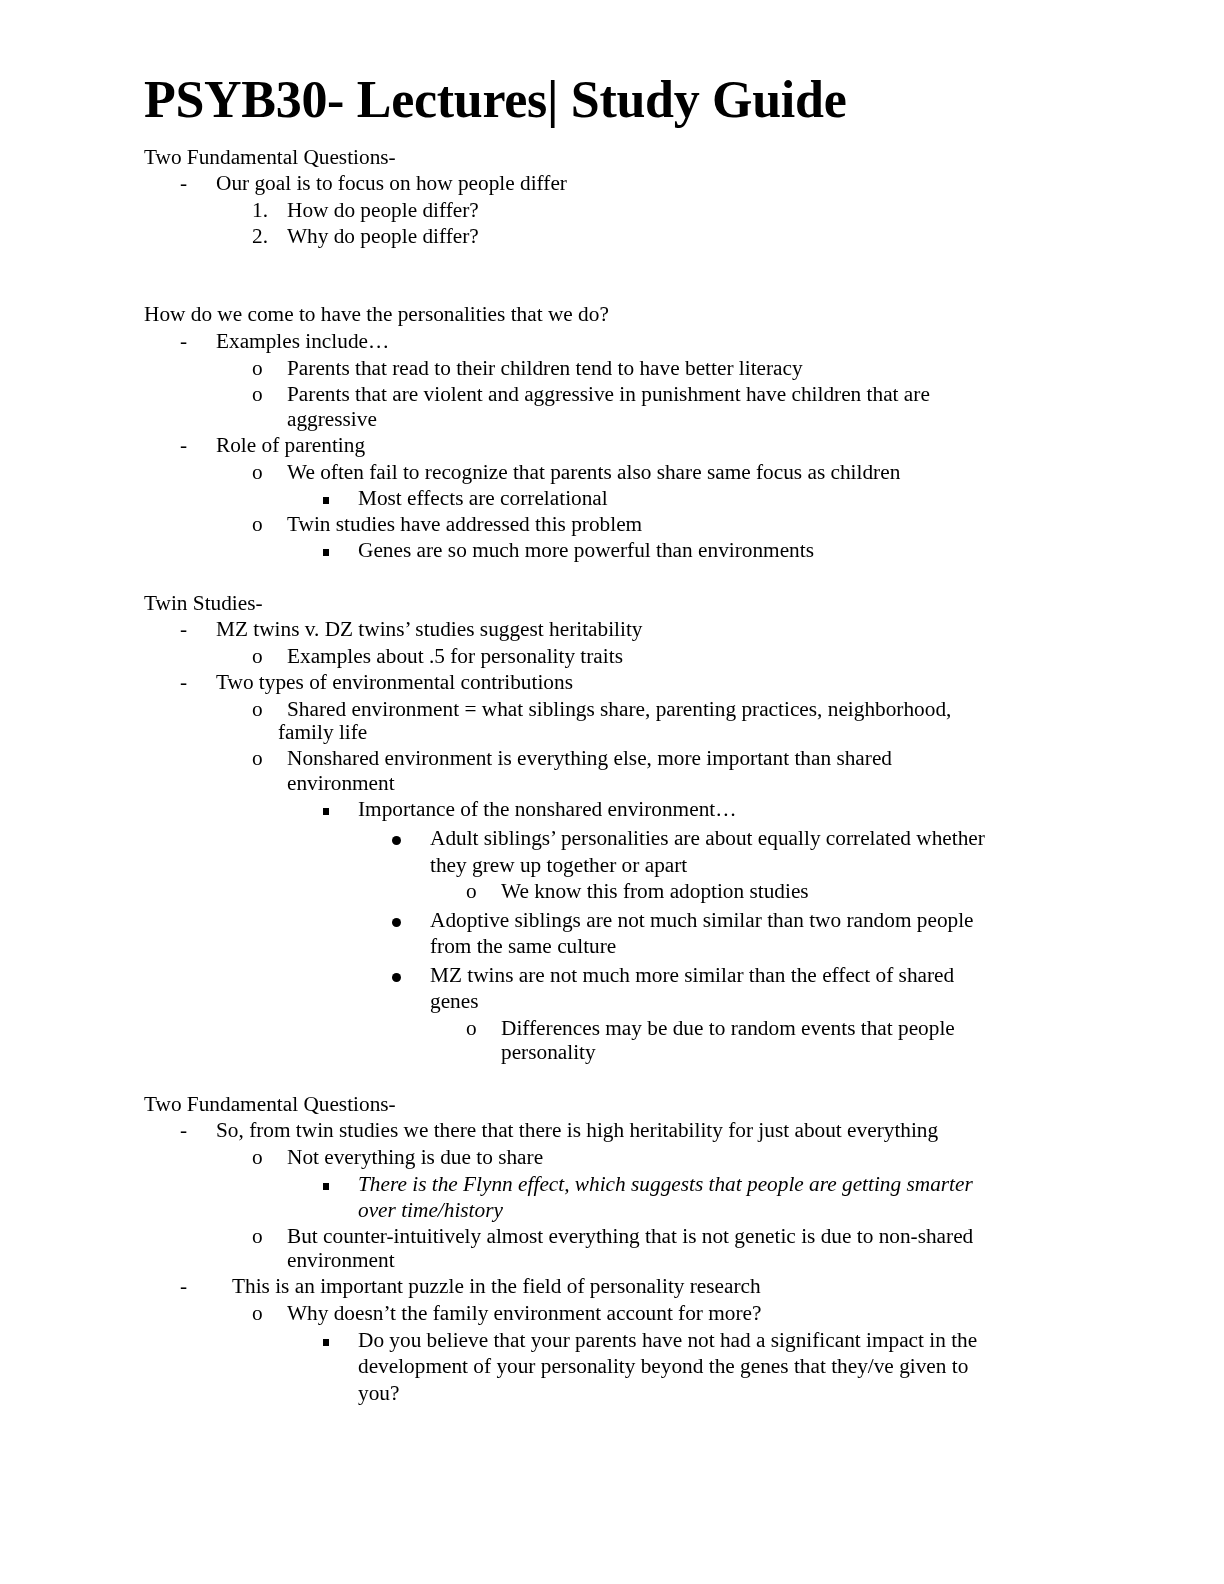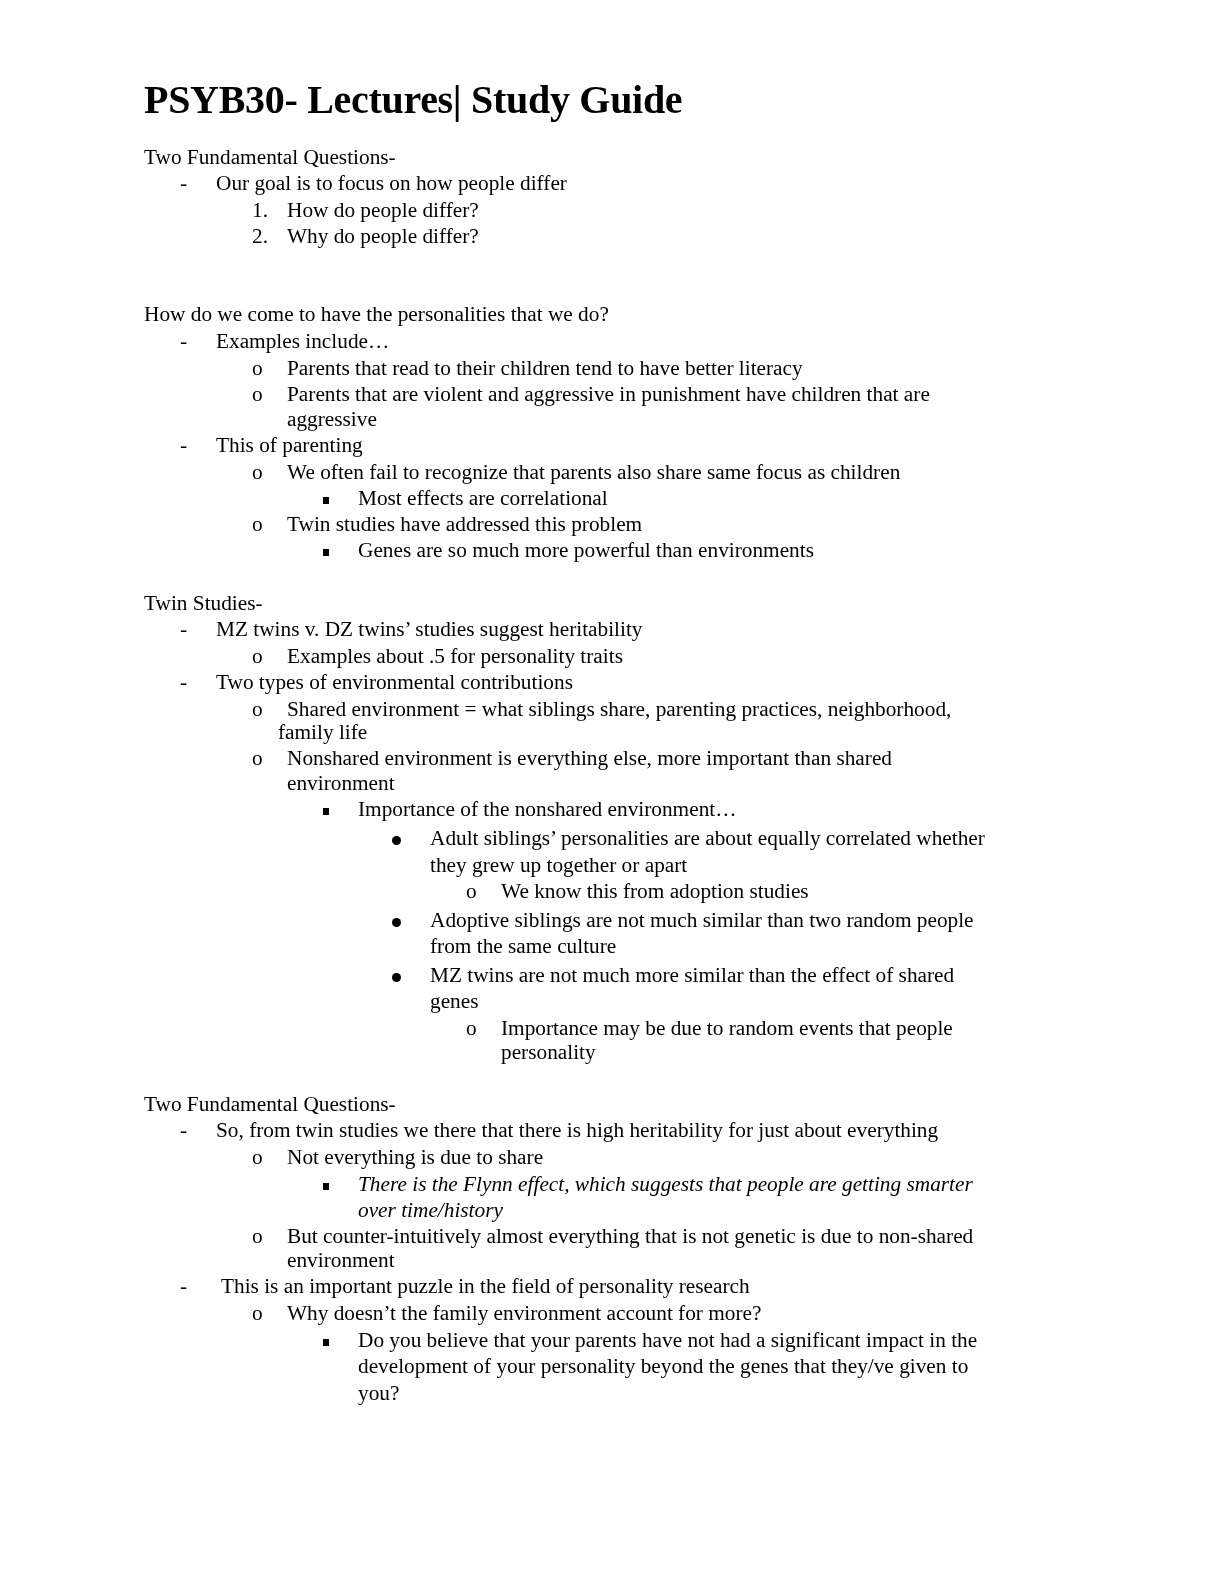--- a/index.html
+++ b/index.html
@@ -1,18 +1,18 @@
 <!DOCTYPE html>
 <html><head>
 <meta charset="utf-8">
 <style>
   html, body { margin: 0; padding: 0; background: #ffffff; }
   body { width: 1224px; height: 1584px; position: relative; overflow: hidden;
          font-family: "Liberation Serif", "DejaVu Serif", serif; color: #000; }
-  .title { position: absolute; left: 144px; top: 72px; font-size: 40px; font-weight: bold;
+  .title { position: absolute; left: 144px; top: 72px; font-size: 52px; font-weight: bold;
            line-height: 56px; letter-spacing: -0.3px; white-space: nowrap; }
   .ln { position: absolute; font-size: 21.3px; line-height: 26px; white-space: nowrap; }
   .mk { position: absolute; font-size: 21.3px; line-height: 26px; }
   .it { font-style: italic; }
   .sq { display: inline-block; width: 6px; height: 7px; background: #000; vertical-align: middle; }
   .dot { display: inline-block; width: 9px; height: 9px; border-radius: 50%; background: #000; vertical-align: middle; }
 </style>
 </head>
 <body>
 
@@ -29,21 +29,21 @@
 
   <div class="ln" style="left:144px;top:301px">How do we come to have the personalities that we do?</div>
   <span class="mk" style="left:180px;top:328px">-</span>
   <div class="ln" style="left:216px;top:328px">Examples include…</div>
   <span class="mk" style="left:252px;top:355px">o</span>
   <div class="ln" style="left:287px;top:355px">Parents that read to their children tend to have better literacy</div>
   <span class="mk" style="left:252px;top:381px">o</span>
   <div class="ln" style="left:287px;top:381px">Parents that are violent and aggressive in punishment have children that are</div>
   <div class="ln" style="left:287px;top:406px">aggressive</div>
   <span class="mk" style="left:180px;top:432px">-</span>
-  <div class="ln" style="left:216px;top:432px">This of parenting</div>
+  <div class="ln" style="left:216px;top:432px">Role of parenting</div>
   <span class="mk" style="left:252px;top:459px">o</span>
   <div class="ln" style="left:287px;top:459px">We often fail to recognize that parents also share same focus as children</div>
   <span class="mk" style="left:323px;top:485px"><span class="sq"></span></span>
   <div class="ln" style="left:358px;top:485px">Most effects are correlational</div>
   <span class="mk" style="left:252px;top:511px">o</span>
   <div class="ln" style="left:287px;top:511px">Twin studies have addressed this problem</div>
   <span class="mk" style="left:323px;top:537px"><span class="sq"></span></span>
   <div class="ln" style="left:358px;top:537px">Genes are so much more powerful than environments</div>
 
   <div class="ln" style="left:144px;top:590px">Twin Studies-</div>
@@ -66,35 +66,35 @@
   <div class="ln" style="left:430px;top:852px">they grew up together or apart</div>
   <span class="mk" style="left:466px;top:878px">o</span>
   <div class="ln" style="left:501px;top:878px">We know this from adoption studies</div>
   <span class="mk" style="left:392px;top:907px"><span class="dot"></span></span>
   <div class="ln" style="left:430px;top:907px">Adoptive siblings are not much similar than two random people</div>
   <div class="ln" style="left:430px;top:933px">from the same culture</div>
   <span class="mk" style="left:392px;top:962px"><span class="dot"></span></span>
   <div class="ln" style="left:430px;top:962px">MZ twins are not much more similar than the effect of shared</div>
   <div class="ln" style="left:430px;top:988px">genes</div>
   <span class="mk" style="left:466px;top:1015px">o</span>
-  <div class="ln" style="left:501px;top:1015px">Importance may be due to random events that people</div>
+  <div class="ln" style="left:501px;top:1015px">Differences may be due to random events that people</div>
   <div class="ln" style="left:501px;top:1039px">personality</div>
 
   <div class="ln" style="left:144px;top:1091px">Two Fundamental Questions-</div>
   <span class="mk" style="left:180px;top:1117px">-</span>
   <div class="ln" style="left:216px;top:1117px">So, from twin studies we there that there is high heritability for just about everything</div>
   <span class="mk" style="left:252px;top:1144px">o</span>
   <div class="ln" style="left:287px;top:1144px">Not everything is due to share</div>
   <span class="mk" style="left:323px;top:1171px"><span class="sq"></span></span>
   <div class="ln it" style="left:358px;top:1171px">There is the Flynn effect, which suggests that people are getting smarter</div>
   <div class="ln it" style="left:358px;top:1197px">over time/history</div>
   <span class="mk" style="left:252px;top:1223px">o</span>
   <div class="ln" style="left:287px;top:1223px">But counter-intuitively almost everything that is not genetic is due to non-shared</div>
   <div class="ln" style="left:287px;top:1247px">environment</div>
   <span class="mk" style="left:180px;top:1273px">-</span>
-  <div class="ln" style="left:221px;top:1273px">This is an important puzzle in the field of personality research</div>
+  <div class="ln" style="left:232px;top:1273px">This is an important puzzle in the field of personality research</div>
   <span class="mk" style="left:252px;top:1300px">o</span>
   <div class="ln" style="left:287px;top:1300px">Why doesn’t the family environment account for more?</div>
   <span class="mk" style="left:323px;top:1327px"><span class="sq"></span></span>
   <div class="ln" style="left:358px;top:1327px">Do you believe that your parents have not had a significant impact in the</div>
   <div class="ln" style="left:358px;top:1353px">development of your personality beyond the genes that they/ve given to</div>
   <div class="ln" style="left:358px;top:1380px">you?</div>
 </div>
 
 </body></html>

